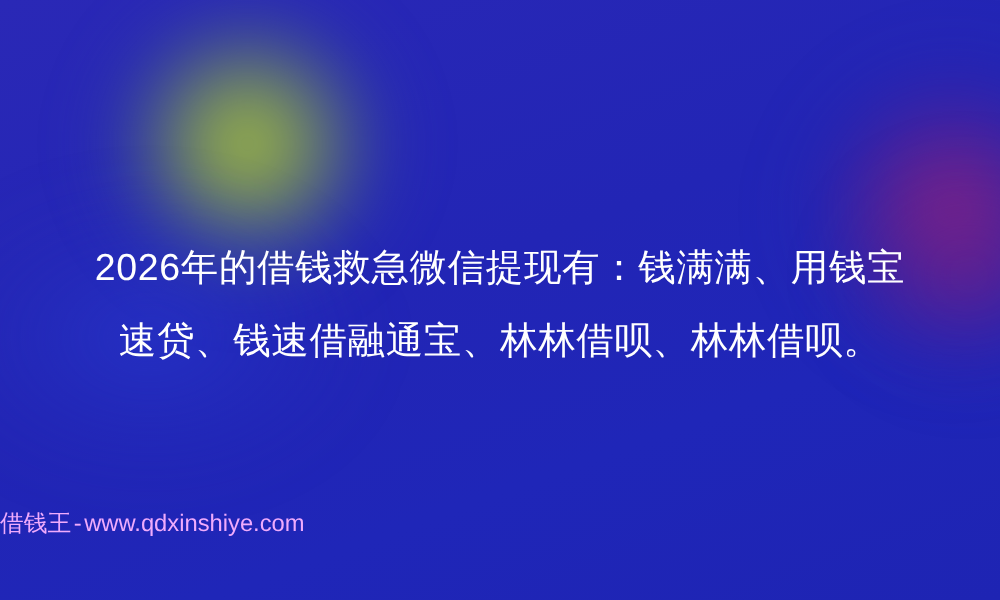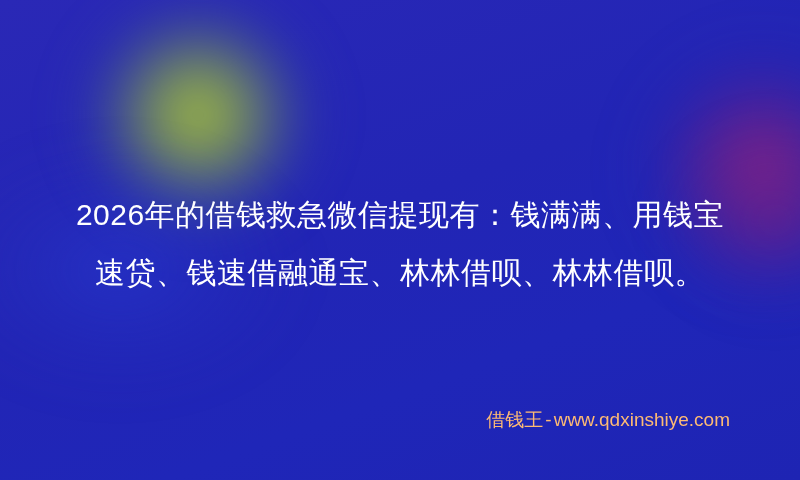--- a/index.html
+++ b/index.html
@@ -105,22 +105,22 @@
   .headline .line {
     display: block;
   }
 
   
   .watermark {
     position: absolute;
     left: 0;
     right: 70px;
     top: 407px;
-    text-align: right;
-    color: #fdba74;
+    text-align: left;
+    color: #f0abfc;
     font-size: 19px;
     line-height: 26px;
     white-space: nowrap;
   }
   .watermark .wm-sep {
     padding: 0 2px;
   }
 </style>
 </head>
 <body>

